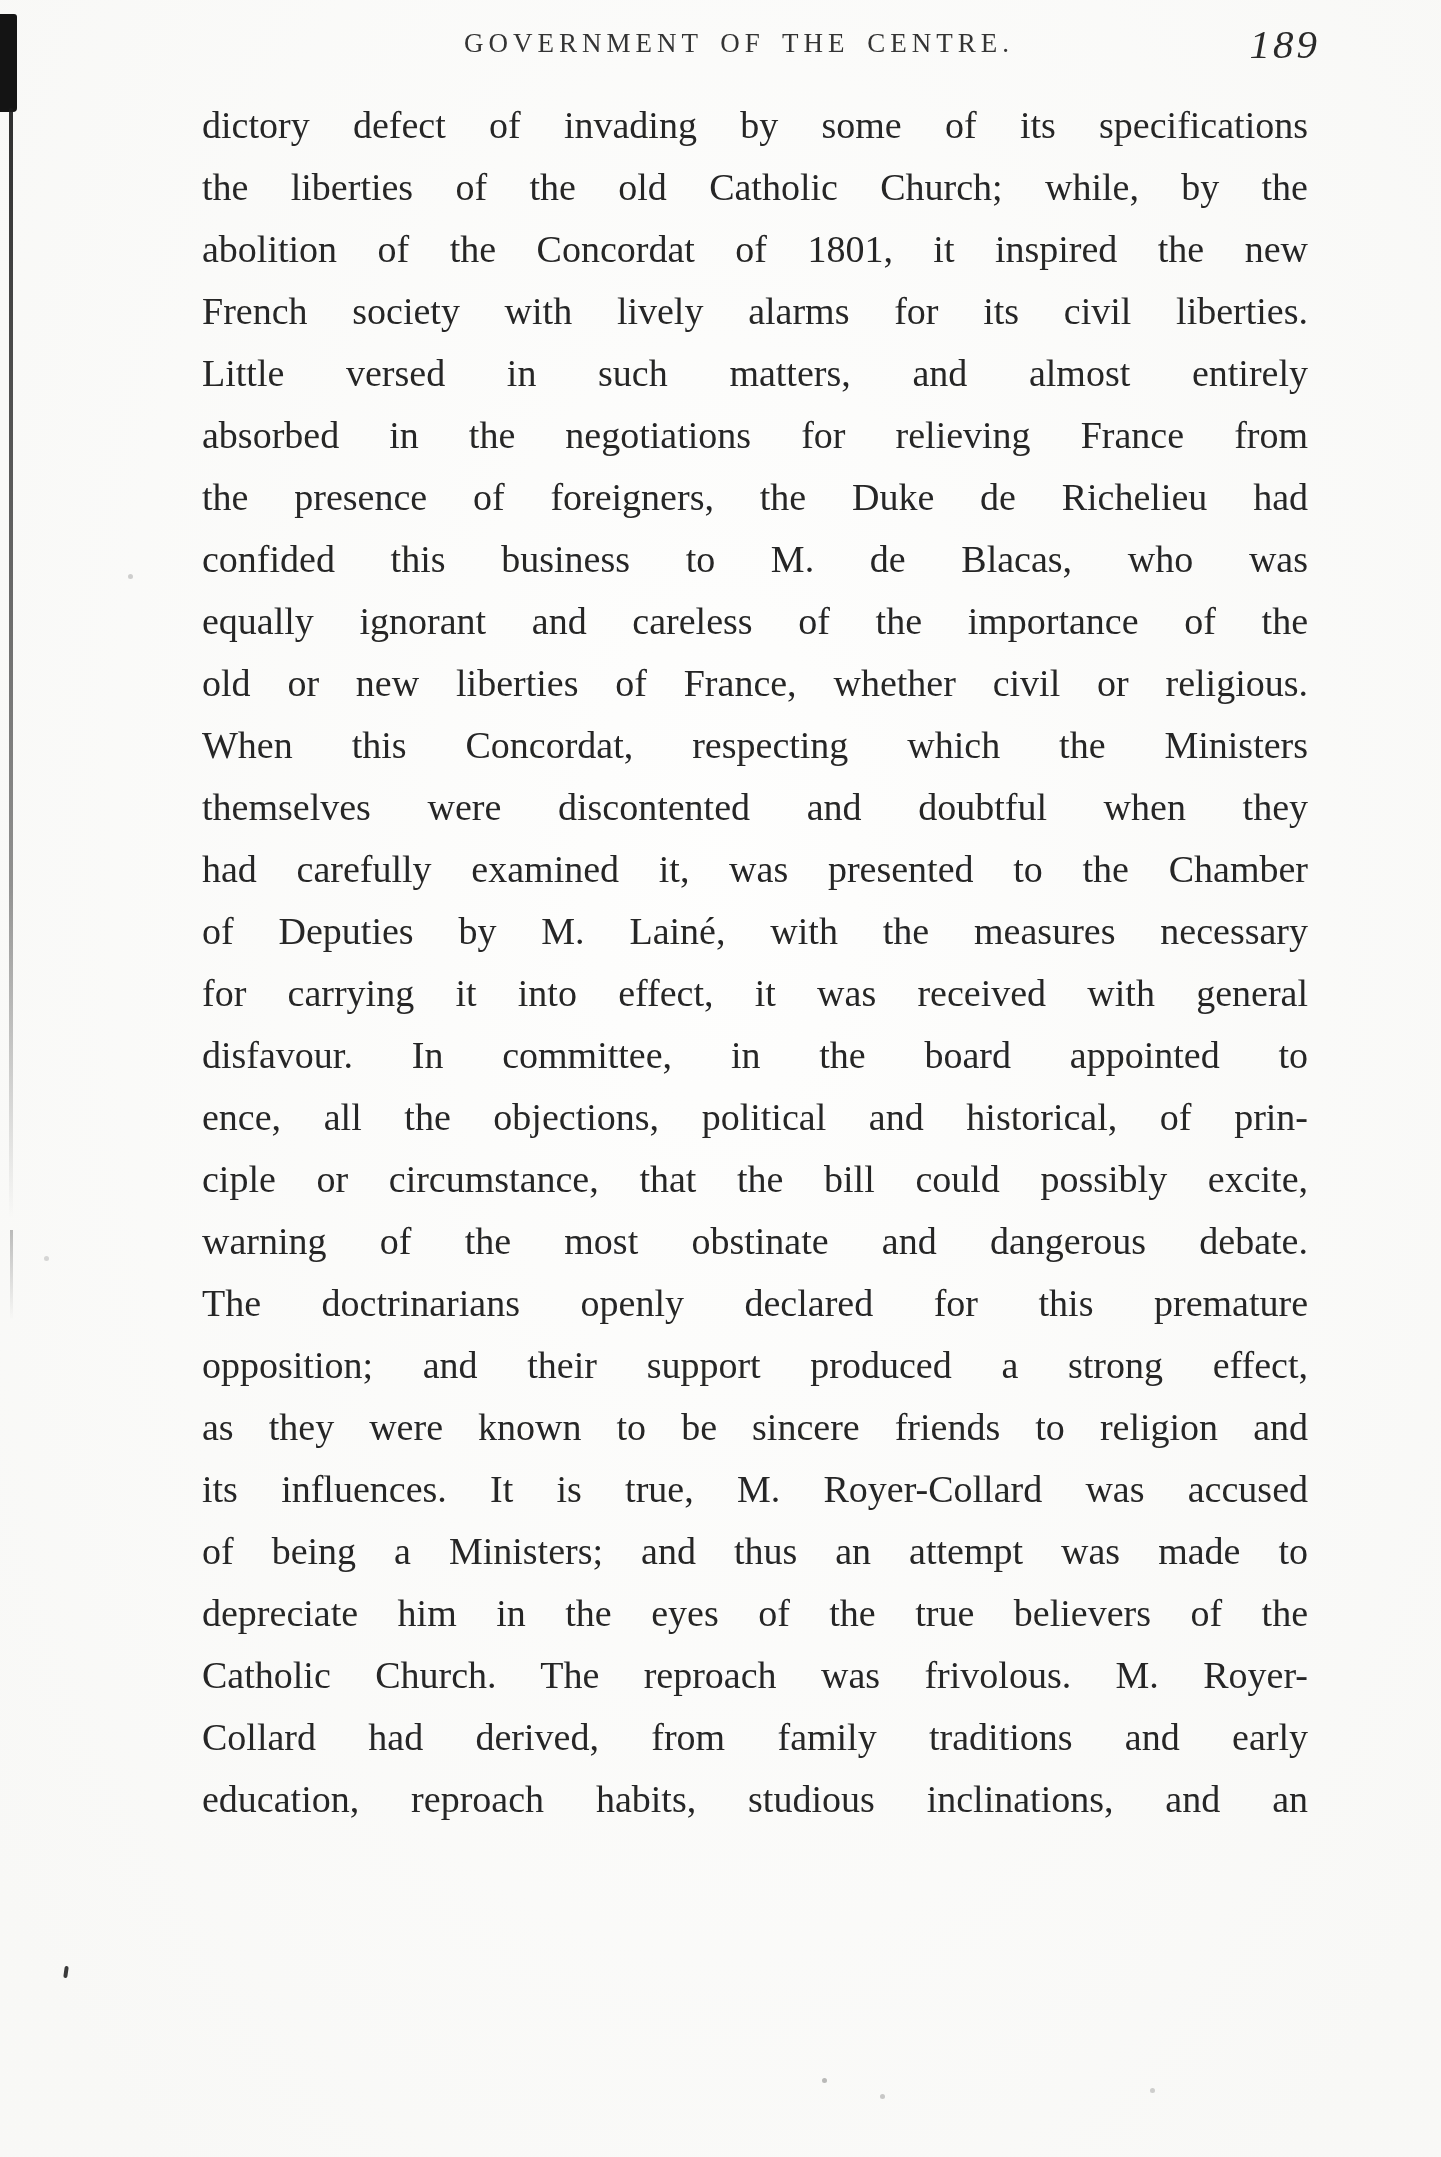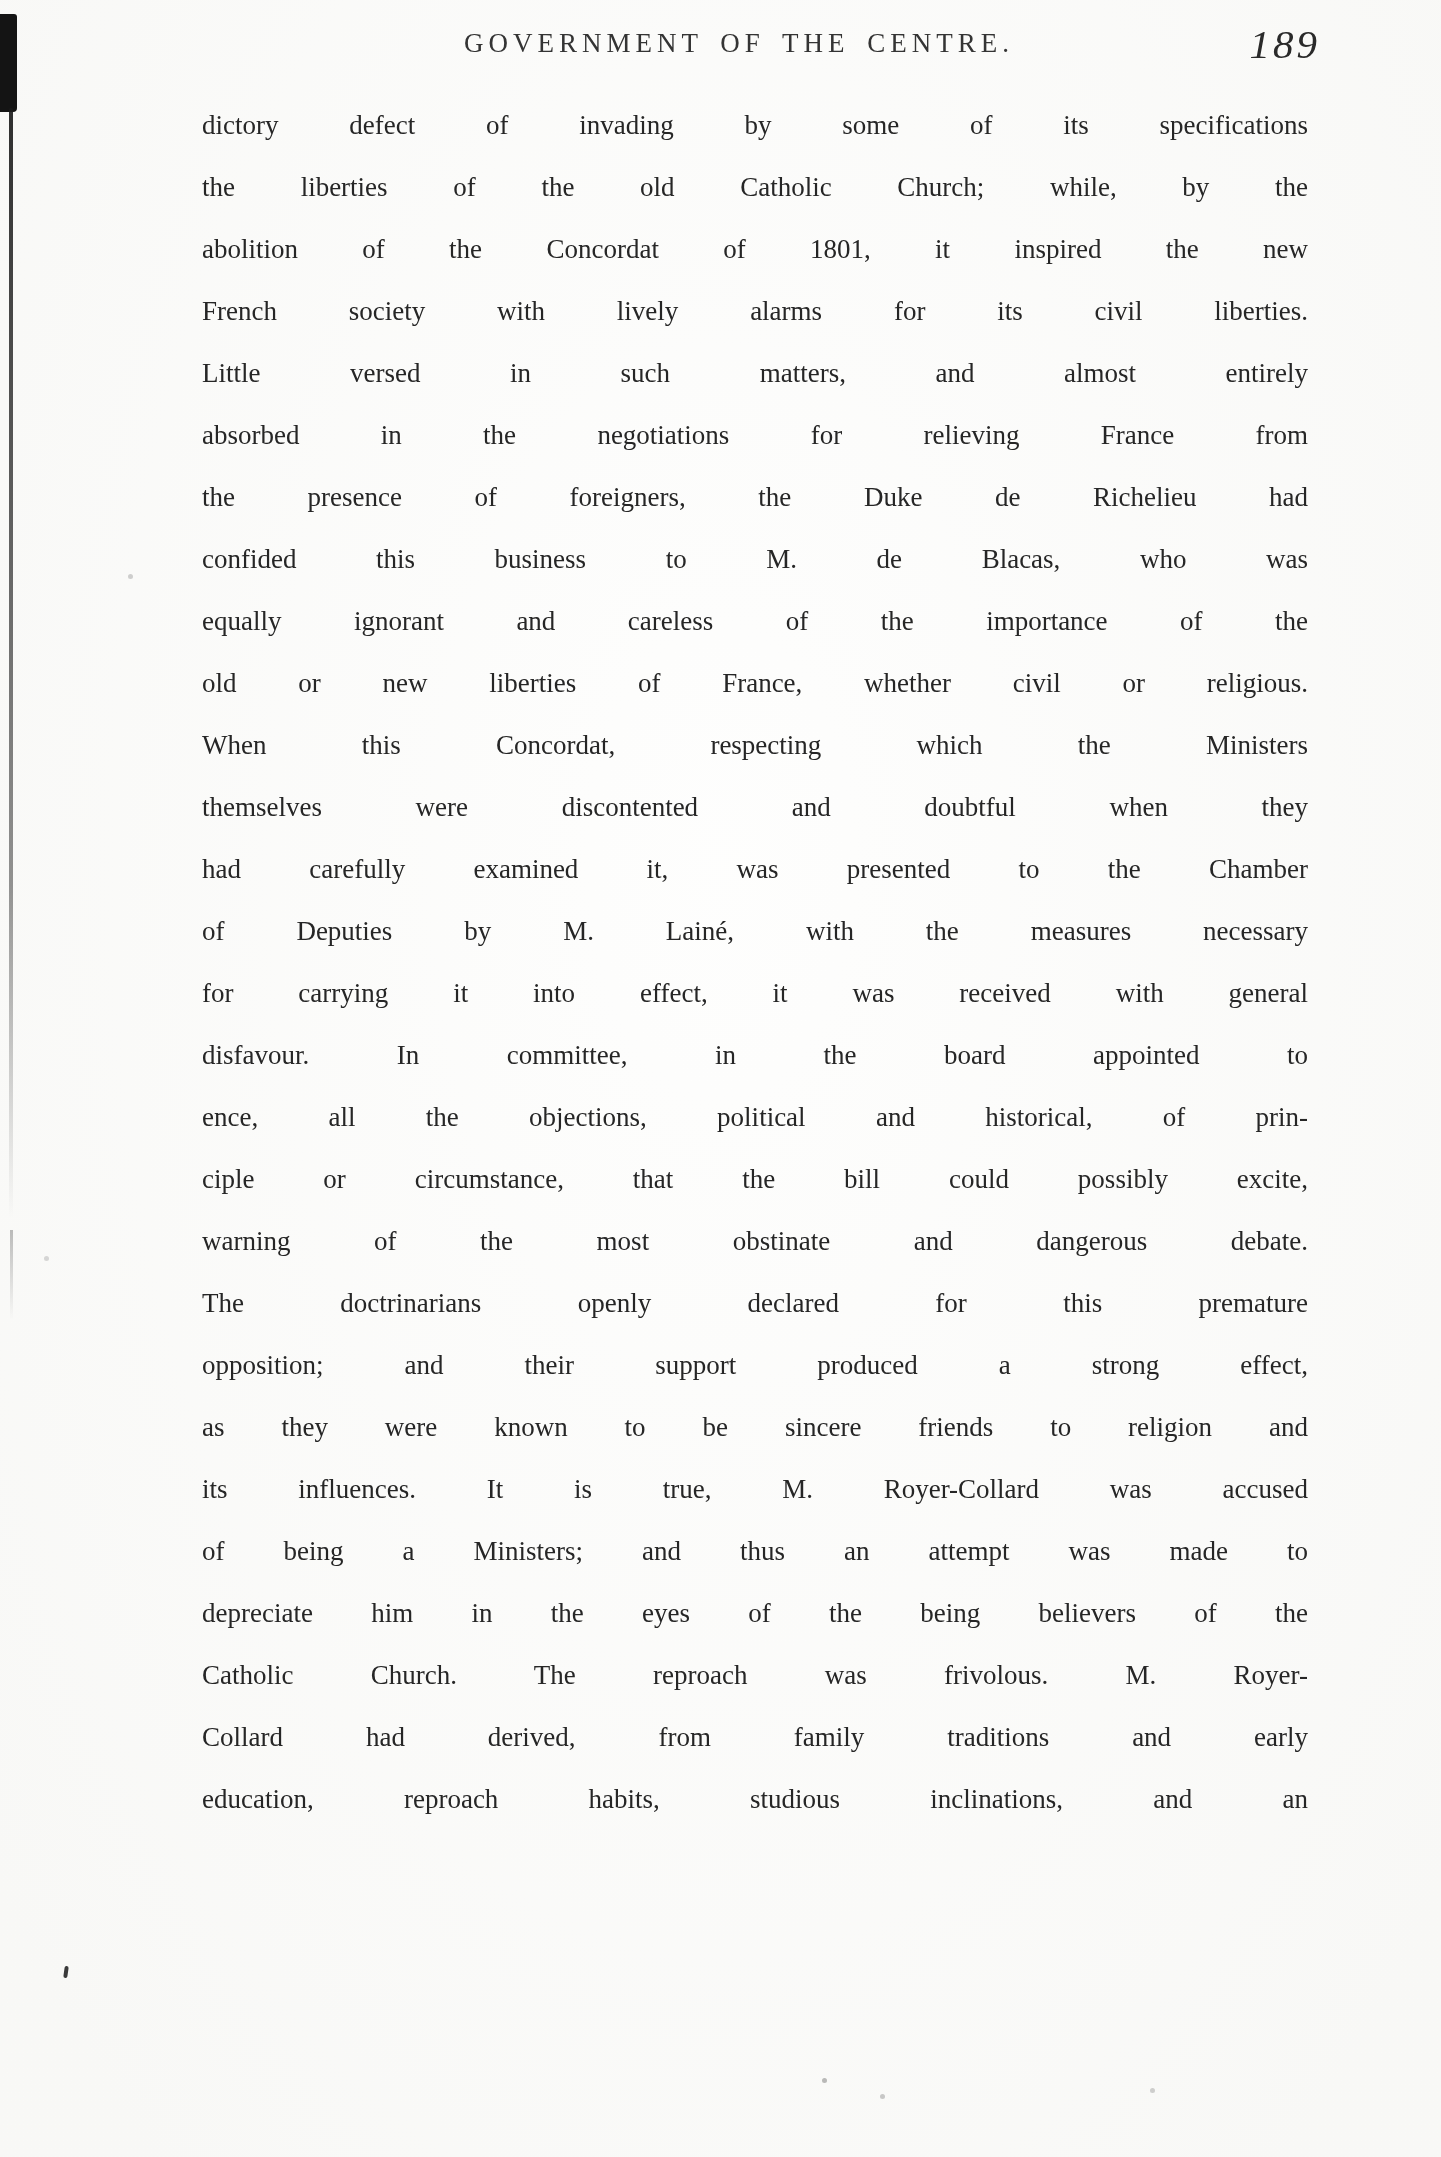--- a/index.html
+++ b/index.html
@@ -45,21 +45,21 @@
     letter-spacing: 3px;
     color: #2a2a2a;
     font-style: italic;
   }
 
   .body-text {
     position: absolute;
     top: 94px;
     left: 202px;
     width: 1106px;
-    font-size: 27px;
+    font-size: 38px;
     line-height: 62px;
     color: #262626;
   }
   .line {
     text-align: justify;
     -moz-text-align-last: justify;
     text-align-last: justify;
     height: 62px;
     overflow: hidden;
   }
@@ -130,21 +130,21 @@
     <div class="line">for carrying it into effect, it was received with general</div>
     <div class="line">disfavour.  In committee, in the board appointed to</div>
     <div class="line">ence, all the objections, political and historical, of prin-</div>
     <div class="line">ciple or circumstance, that the bill could possibly excite,</div>
     <div class="line">warning of the most obstinate and dangerous debate.</div>
     <div class="line">The doctrinarians openly declared for this premature</div>
     <div class="line">opposition; and their support produced a strong effect,</div>
     <div class="line">as they were known to be sincere friends to religion and</div>
     <div class="line">its influences.  It is true, M. Royer-Collard was accused</div>
     <div class="line">of being a Ministers; and thus an attempt was made to</div>
-    <div class="line">depreciate him in the eyes of the being believers of the</div>
+    <div class="line">depreciate him in the eyes of the true believers of the</div>
     <div class="line">Catholic Church.  The reproach was frivolous.  M. Royer-</div>
     <div class="line">Collard had derived, from family traditions and early</div>
     <div class="line">education, reproach habits, studious inclinations, and an</div>
   </section>
 
   <div class="artifact ink-bar"></div>
   <div class="artifact gutter-line"></div>
   <div class="artifact gutter-line-2"></div>
   <div class="artifact tick-mark"></div>
   <div class="artifact speck speck-1"></div>

